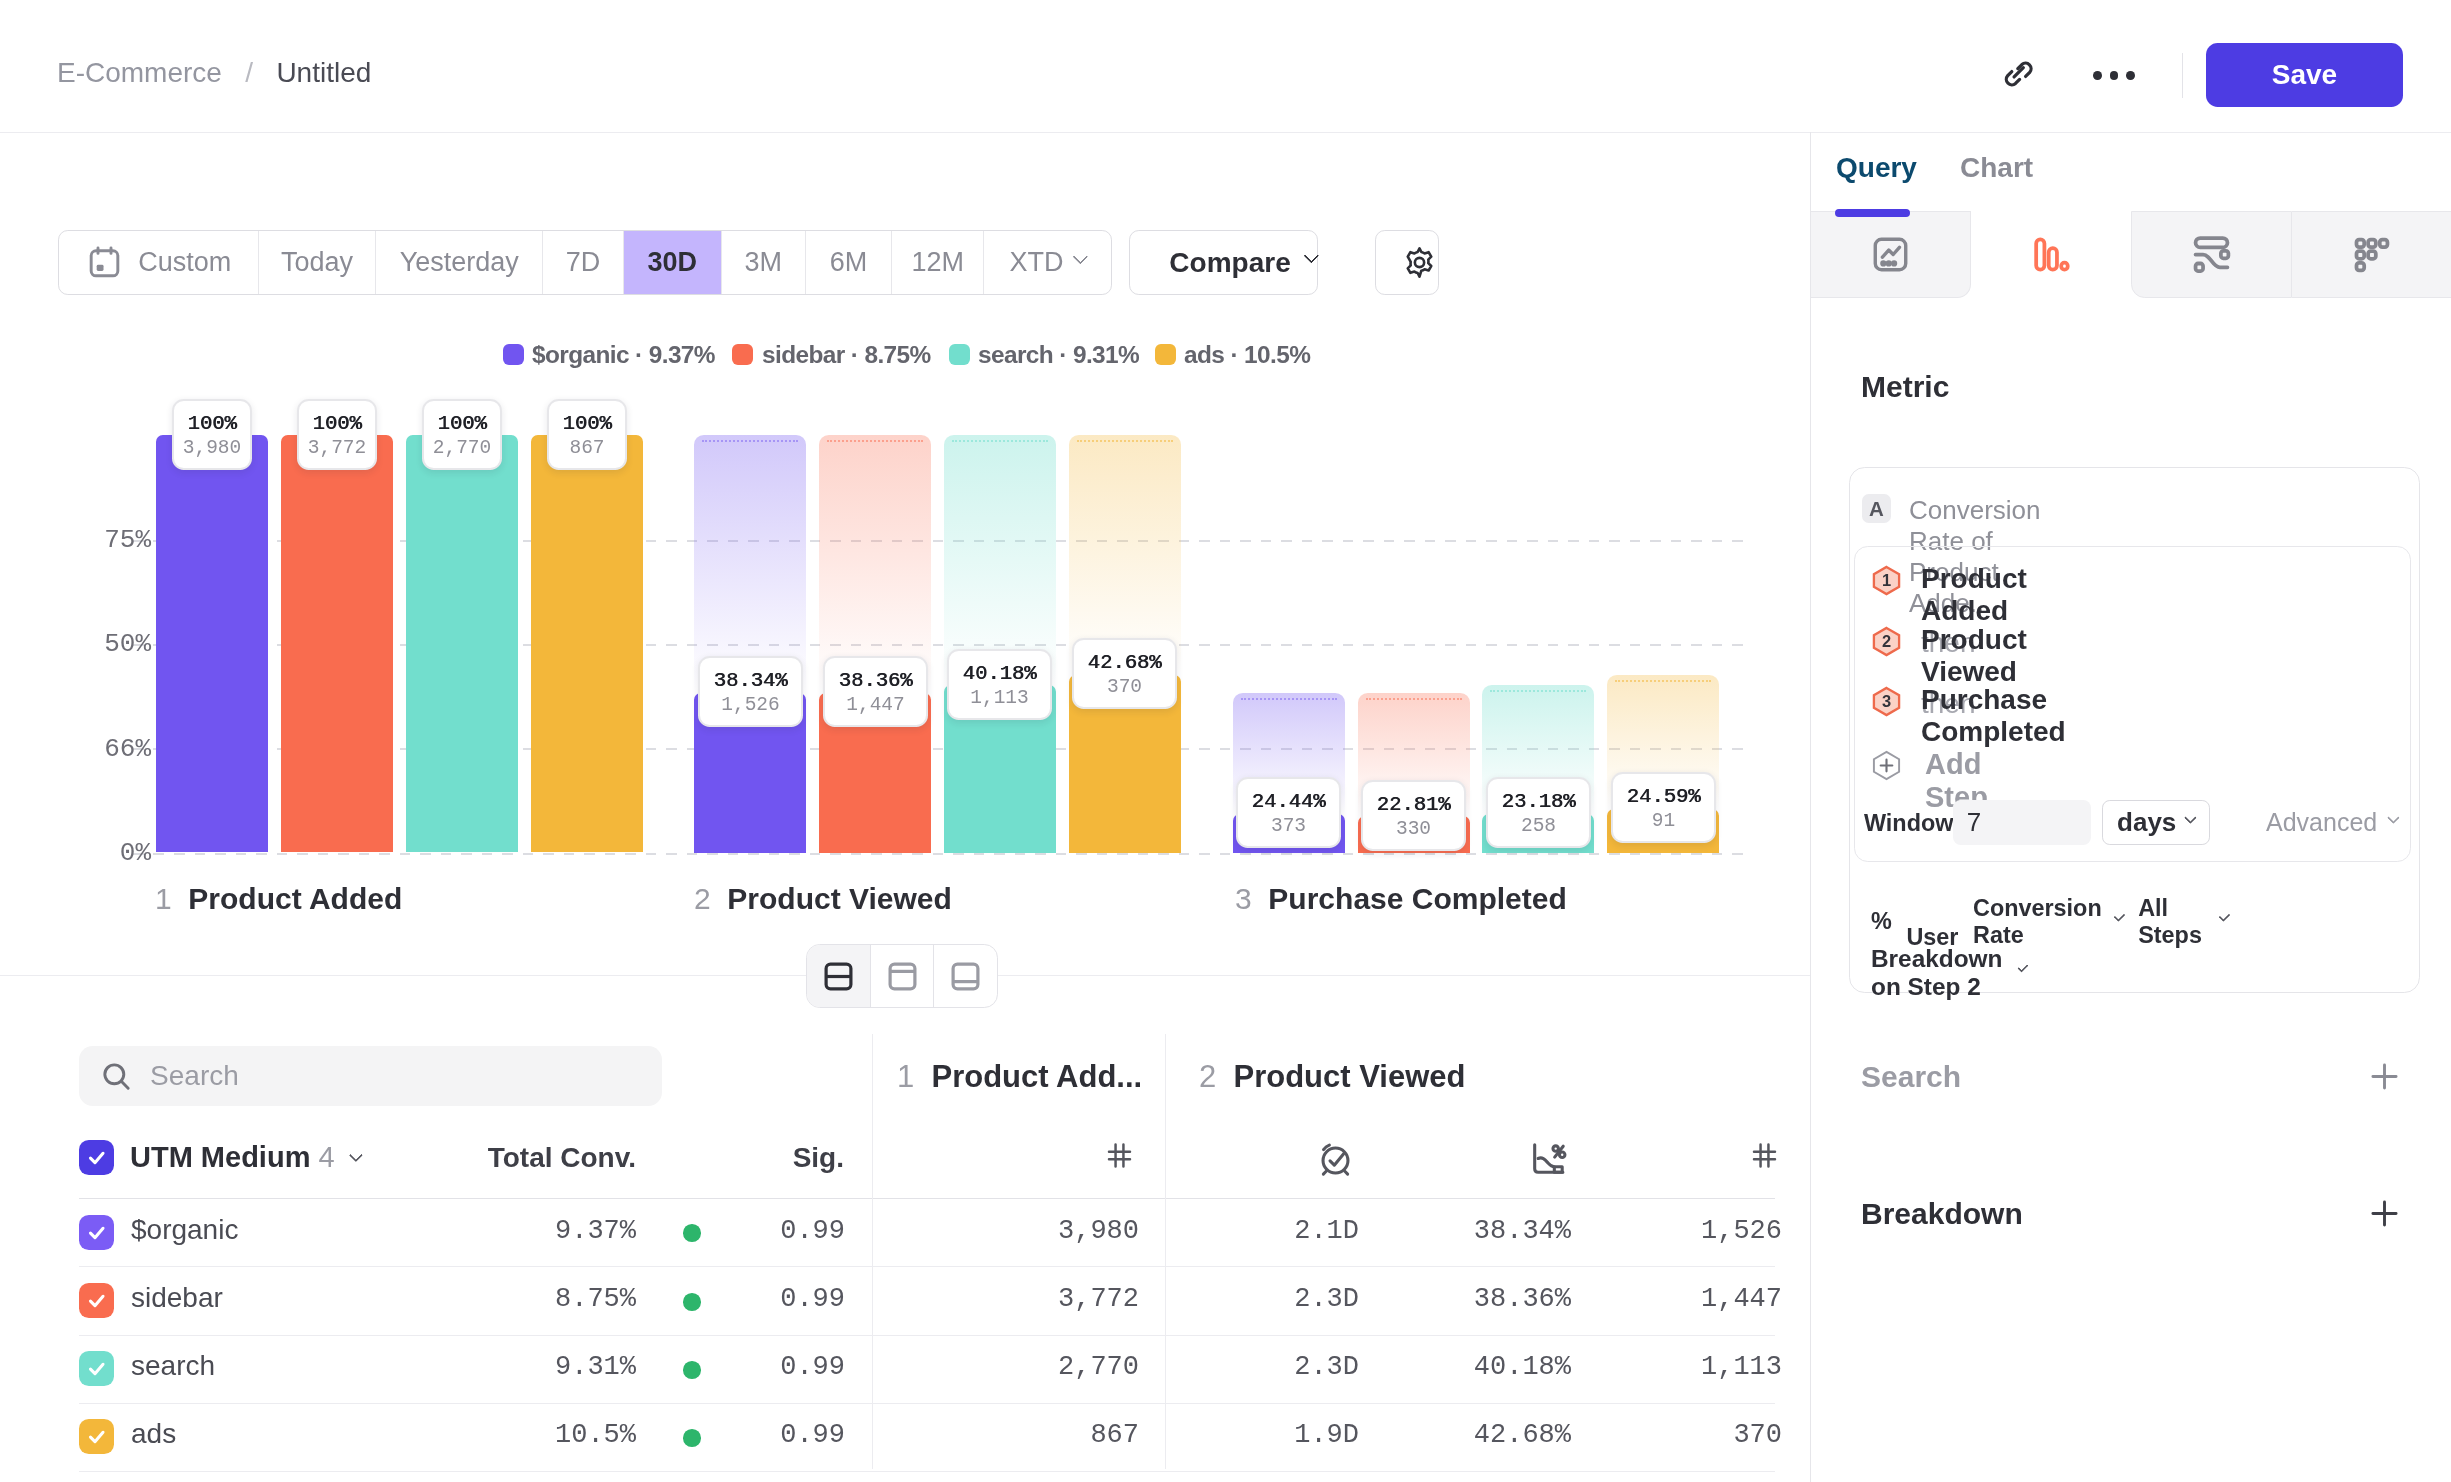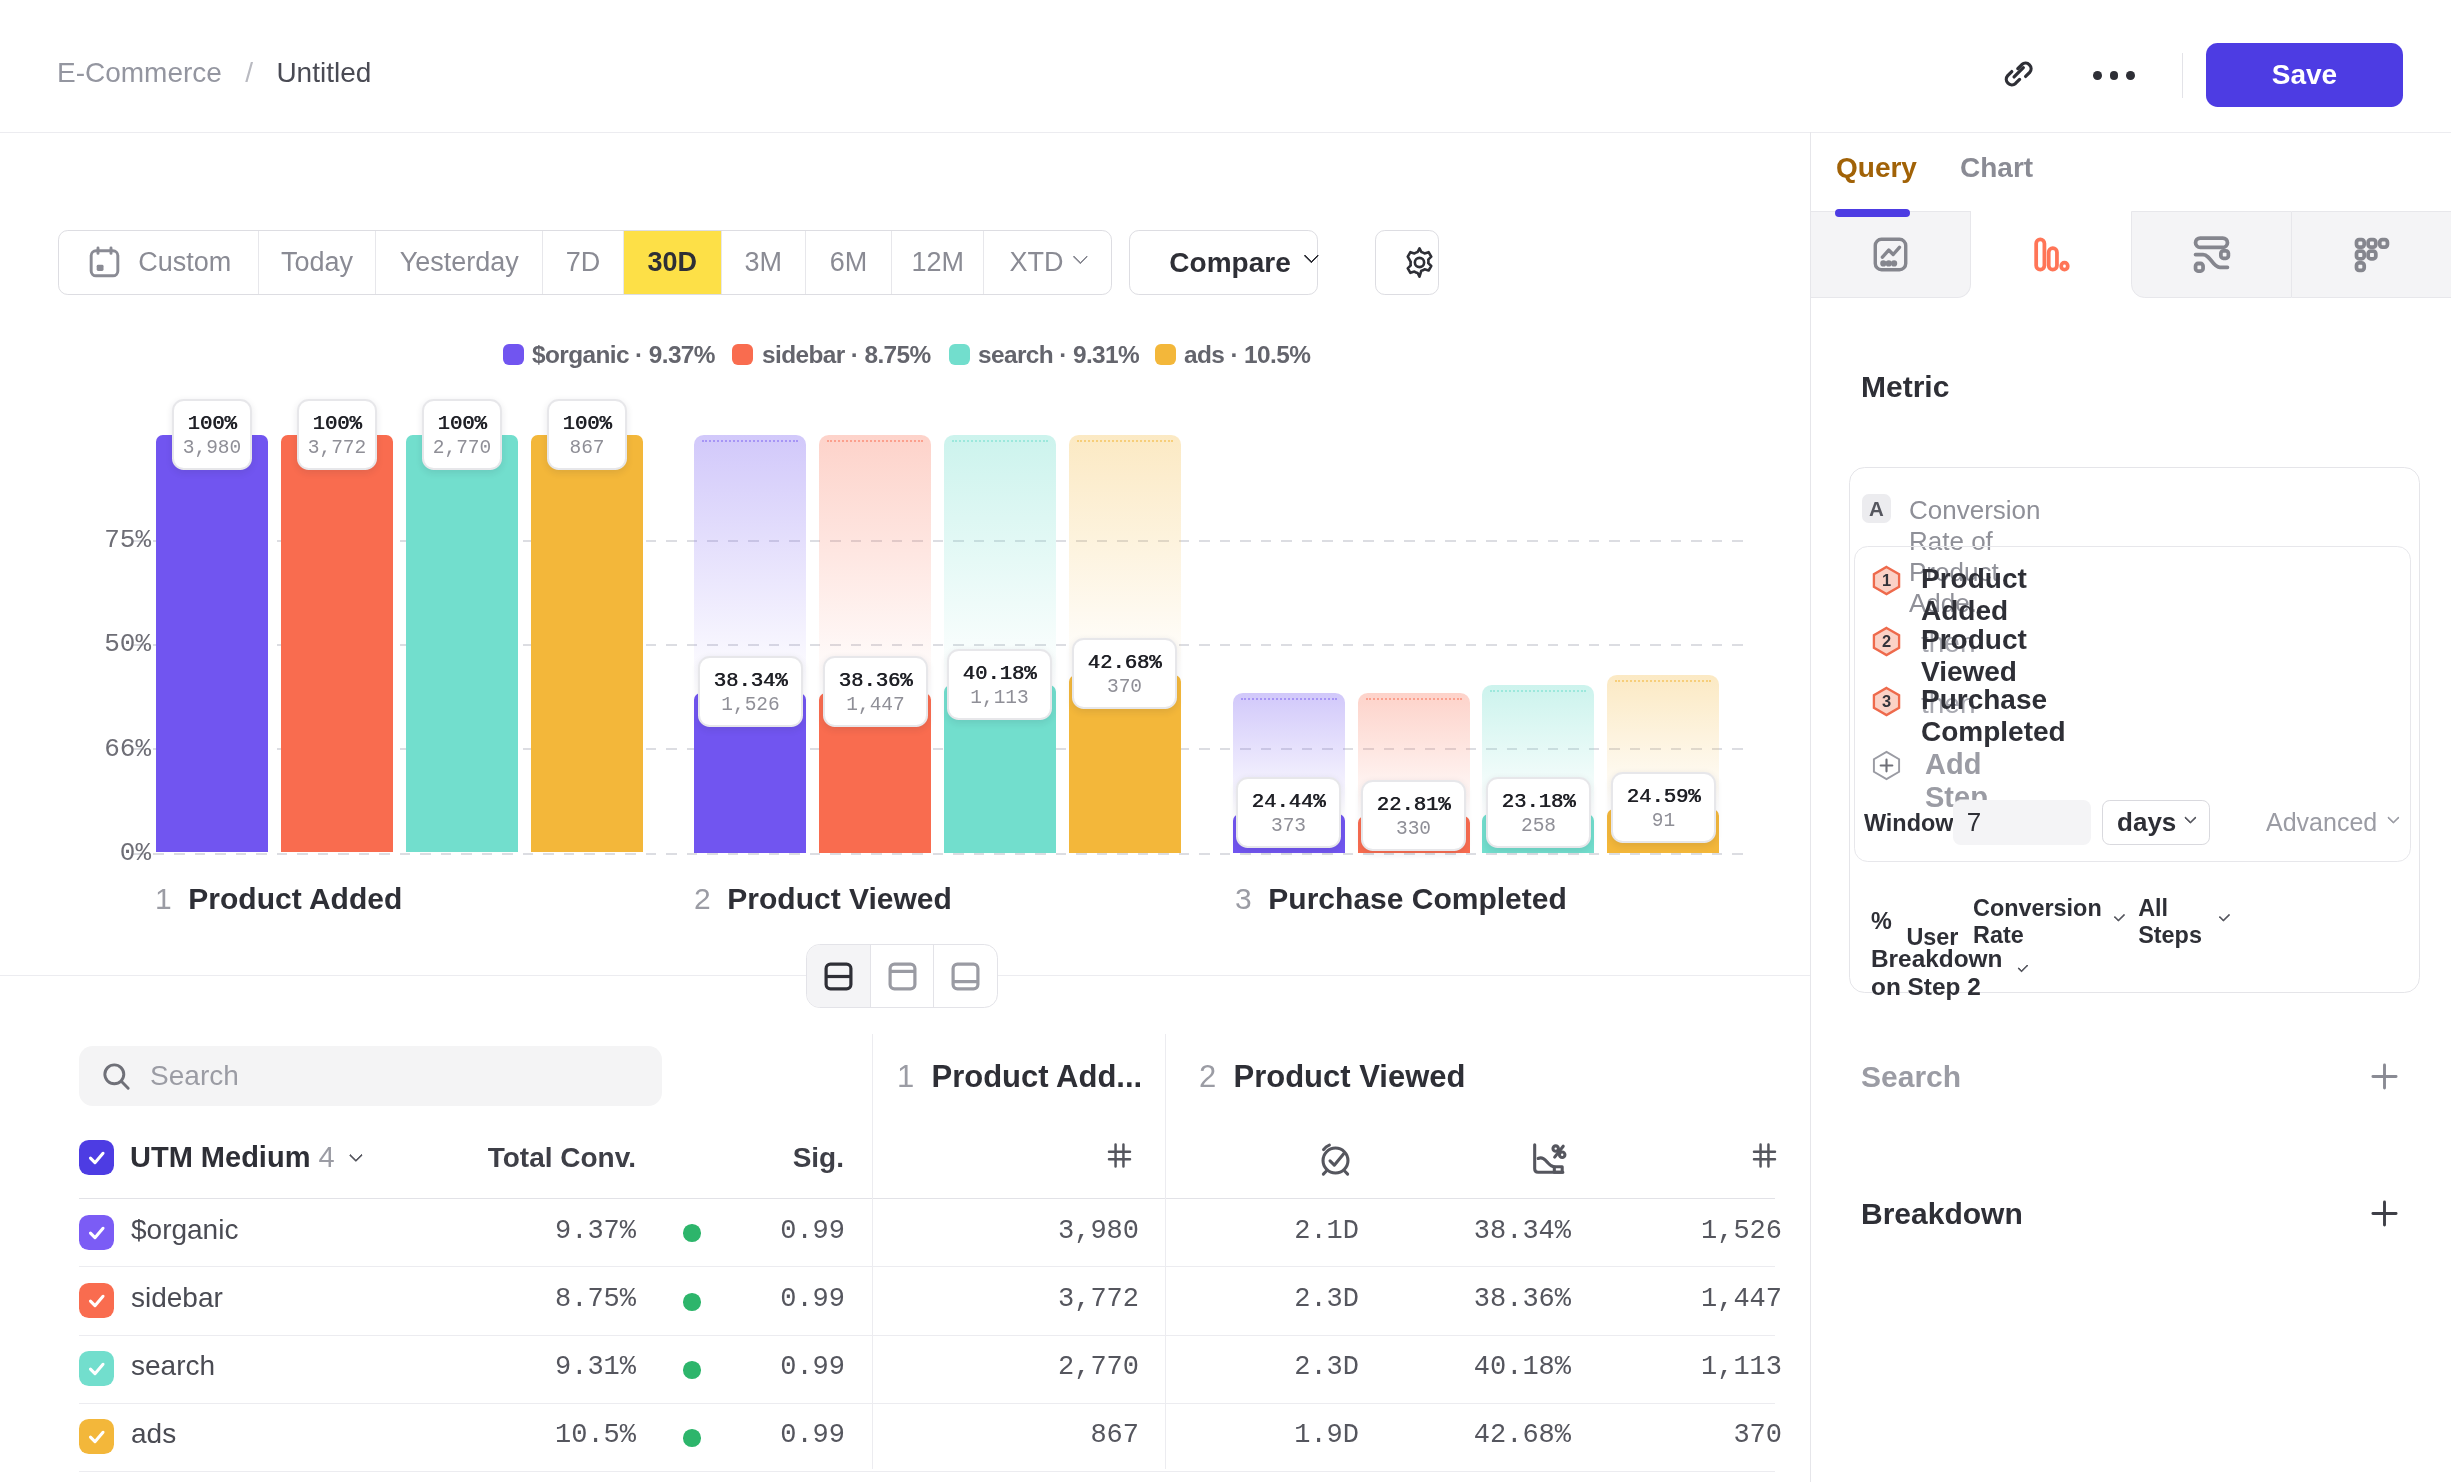--- a/index.html
+++ b/index.html
@@ -51,21 +51,21 @@
   <div class="cell" style="width:200px; gap:13.7px;">
     <svg width="39" height="39" viewBox="0 0 24 24" fill="none" stroke="#8a8b94" stroke-width="1.8" stroke-linecap="round">
       <rect x="3.8" y="4.8" width="16.4" height="15.4" rx="3"></rect>
       <path d="M8 3 v3.4 M16 3 v3.4"></path>
       <rect x="7.2" y="13.4" width="4.2" height="3.8" rx="0.9" fill="#8a8b94" stroke="none"></rect>
     </svg>
     Custom</div>
   <div class="cell" style="width:118px;">Today</div>
   <div class="cell" style="width:167px;">Yesterday</div>
   <div class="cell" style="width:81px;">7D</div>
-  <div class="cell" style="width:98px; background:#fde047; color:#2e2f36; font-weight:700;">30D</div>
+  <div class="cell" style="width:98px; background:#c4b5fd; color:#2e2f36; font-weight:700;">30D</div>
   <div class="cell" style="width:84px;">3M</div>
   <div class="cell" style="width:87px;">6M</div>
   <div class="cell" style="width:92px;">12M</div>
   <div class="cell" style="width:127px; gap:11.7px;">XTD <span class="chev" style="width:10.7px;height:10.7px;border-width:2.4px; margin-top:-5.9px;"></span></div>
 </div>
 
 <div class="btn" style="left:1129px; top:212px; width:189px; height:65px; gap:15.6px; font-size:28px; color:#2e2f36; font-weight:600;">Compare <span class="chev" style="width:10.7px;height:10.7px;border-width:2.4px; margin-top:-7.8px;"></span></div>
 
 <div class="btn" style="left:1375px; top:212px; width:64px; height:65px;">
   <svg width="37" height="37" viewBox="0 0 24 24" fill="none" stroke="#2e2f36" stroke-width="1.7" stroke-linecap="round" stroke-linejoin="round">
@@ -306,21 +306,21 @@
       <div class="abs num" style="left:718px; top:1402px; width:127px; text-align:right;">0.99</div>
       <div class="abs num" style="left:944px; top:1402px; width:195px; text-align:right;">867</div>
       <div class="abs num" style="left:1164px; top:1402px; width:195px; text-align:right;">1.9D</div>
       <div class="abs num" style="left:1376px; top:1402px; width:195px; text-align:right;">42.68%</div>
       <div class="abs num" style="left:1587px; top:1402px; width:195px; text-align:right;">370</div>
       <div class="hline" style="left:79px; top:1453px; width:1696px;"></div>
     </div>
 
 <div class="vline" style="left:1810px; top:114px; height:1368px; background:#e6e6ea;"></div>
 
-<div class="abs" style="left:1836px; top:134px; font-size:28px; font-weight:700; color:#a16207;text-align:center;">Query</div>
+<div class="abs" style="left:1836px; top:134px; font-size:28px; font-weight:700; color:#0c4a6e;text-align:center;">Query</div>
 <div class="abs" style="left:1960px; top:134px; font-size:28px; font-weight:600; color:#8a8b94;">Chart</div>
 <div class="abs" style="left:1835px; top:191px; width:75px; height:7.8px; background:#4d3ce3; border-radius:3.9px; z-index:5;"></div>
 
 <div class="abs" style="left:1811px; top:193px; width:641px; height:87px; display:flex;">
   <div style="flex:1; background:#f4f4f6; border:1px solid #e7e7eb; border-left:none; border-radius:0 0 13.7px 0; display:flex; align-items:center; justify-content:center;">
     <svg width="43" height="43" viewBox="0 0 24 24" fill="none" stroke="#85868e" stroke-width="1.9" stroke-linecap="round" stroke-linejoin="round">
       <rect x="3.5" y="3.5" width="17" height="17" rx="3.5"></rect>
       <path d="M7.5 13.5 L11 9.5 L13.5 12 L17 8"></path>
       <circle cx="8" cy="17" r="0.8" fill="#85868e"></circle>
           <circle cx="11" cy="17" r="0.8" fill="#85868e"></circle>

